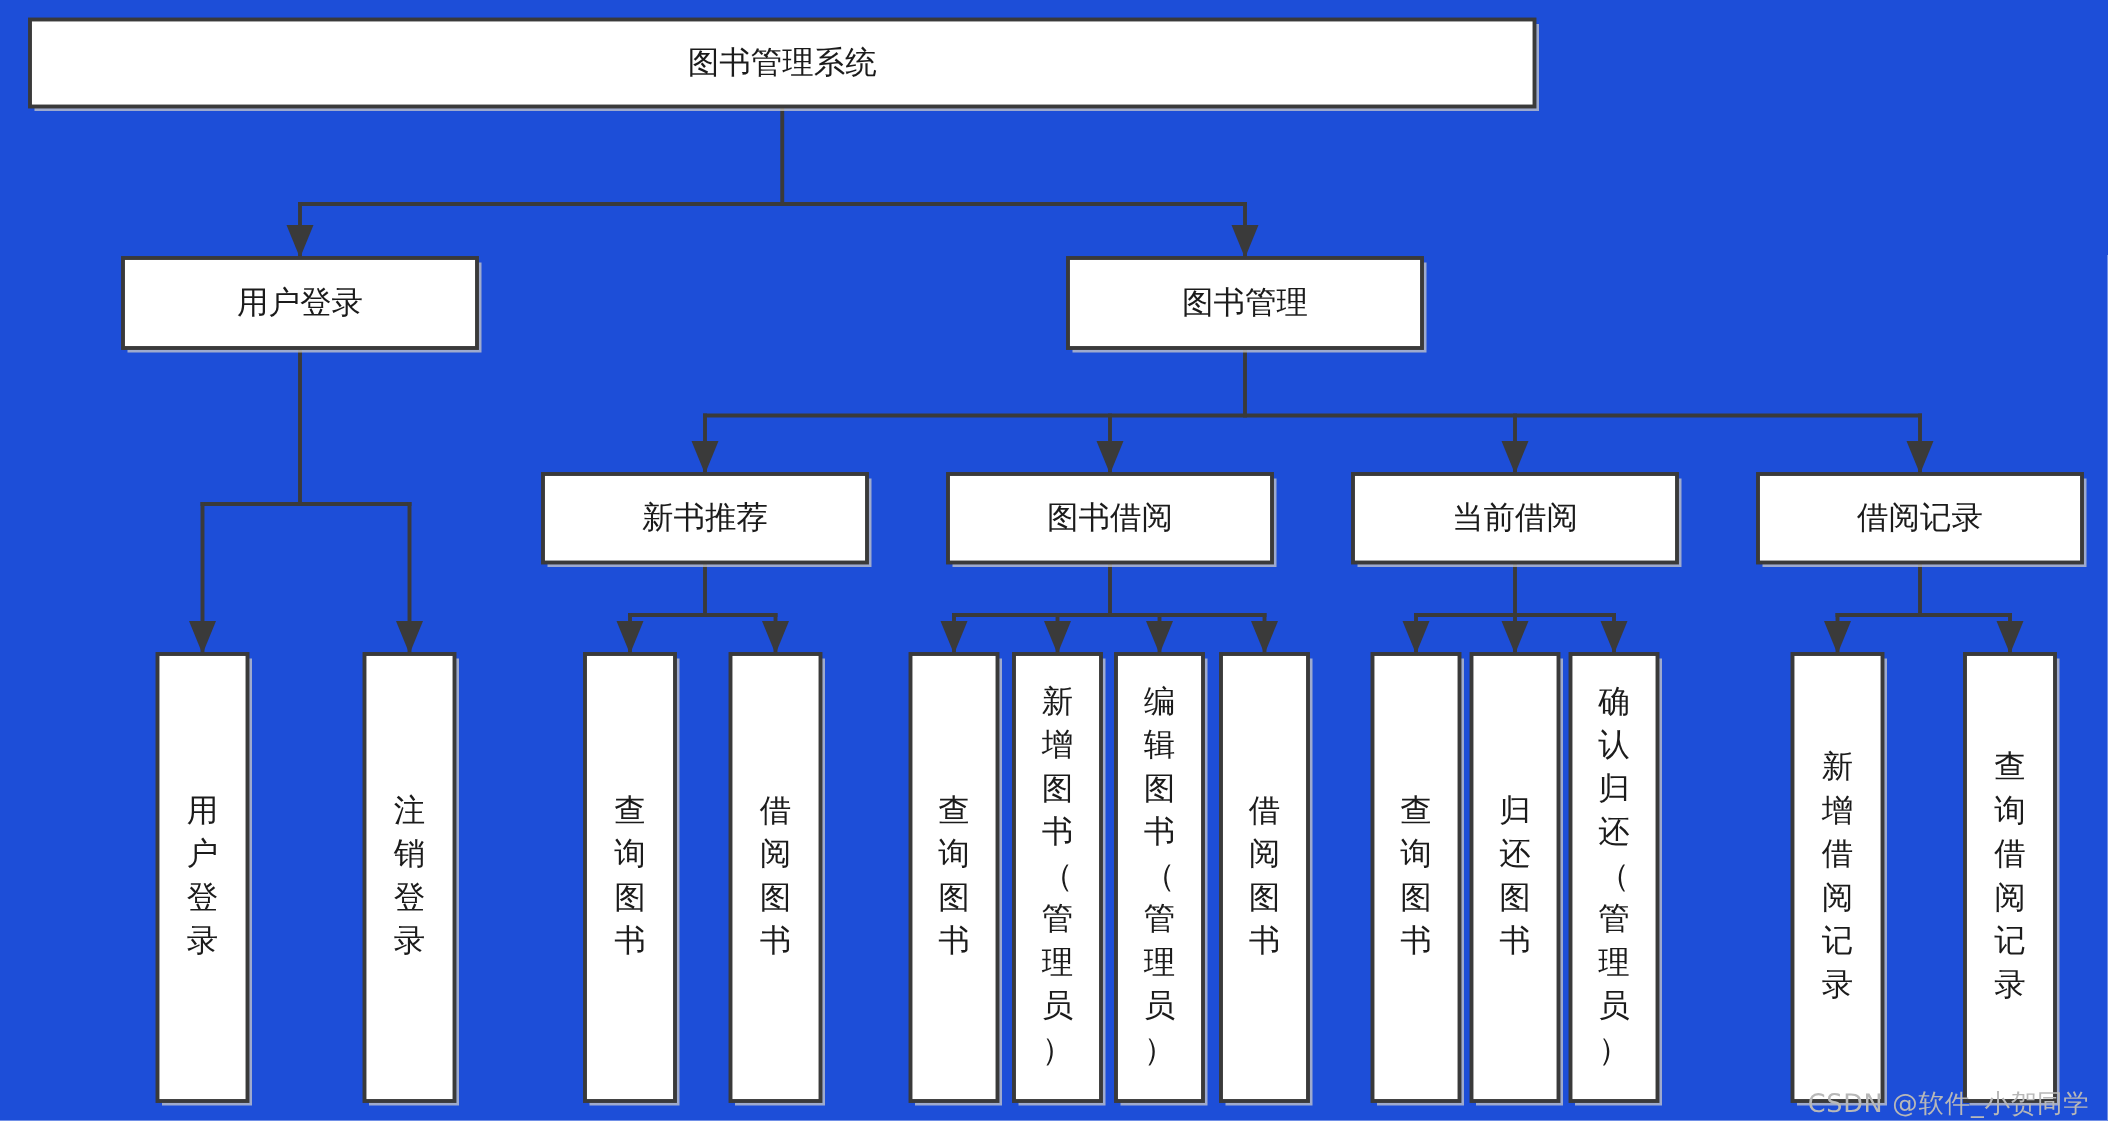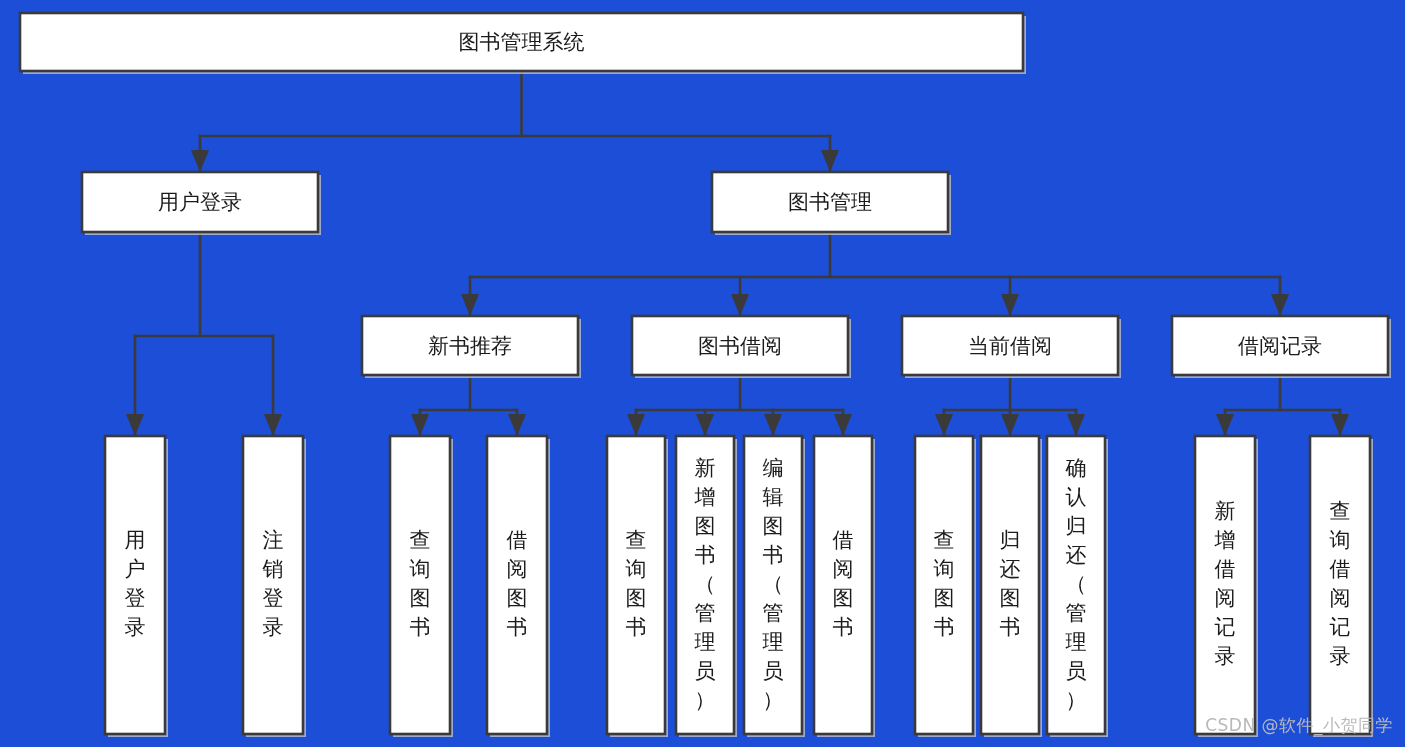--- a/index.html
+++ b/index.html
@@ -60,21 +60,21 @@
     font-family: "DejaVu Sans", "Liberation Sans", sans-serif;
     font-size: 21px;
     text-anchor: middle;
   }
   text.node-label-vertical tspan {
     font-family: "DejaVu Sans", "Liberation Sans", sans-serif;
   }
   .watermark {
     position: absolute;
     right: 12px;
-    bottom: 10px;
+    bottom: 0;
     color: #b8b8b8;
     font-size: 17px;
     font-family: "DejaVu Sans", "Liberation Sans", sans-serif;
     letter-spacing: 0.5px;
     white-space: nowrap;
     user-select: none;
   }
 </style>
 </head>
 <body>

